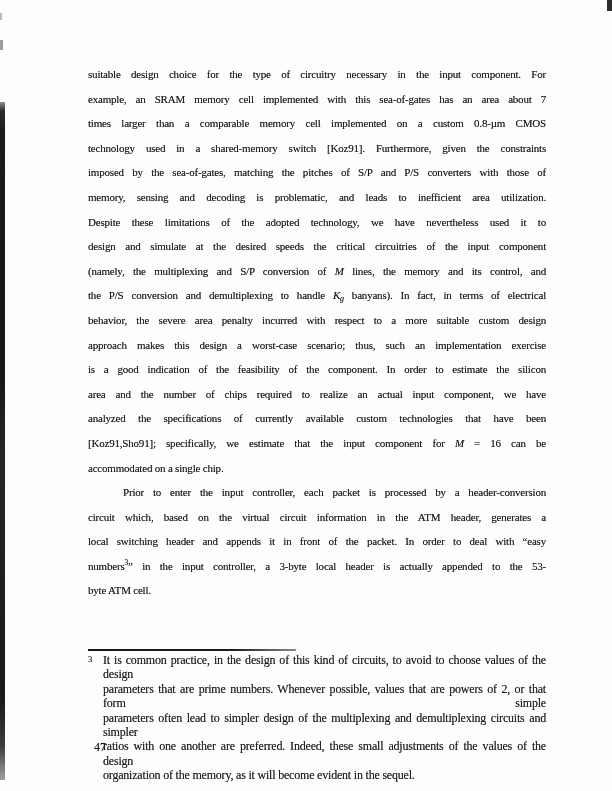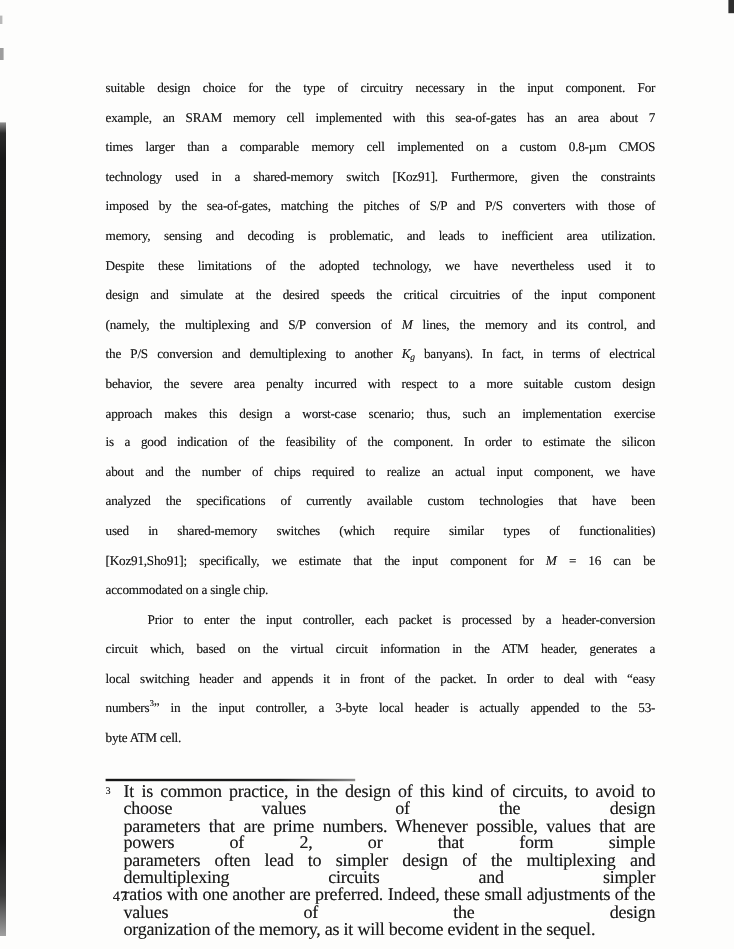--- a/index.html
+++ b/index.html
@@ -49,21 +49,21 @@
     background:linear-gradient(to right,#161616 0%,#1d1d1d 70%,#8a8a8a 100%);
   }
   .footnote{position:absolute;left:88px;top:653px;width:458px;}
   .fn-marker{
     position:absolute;left:0;top:1px;
     font-size:8.5px;letter-spacing:0;
     text-shadow:0 0 0.3px rgba(20,20,20,0.5);
   }
   .fn-text{
     margin-left:15px;width:443px;
-    font-size:15px;line-height:14.4px;letter-spacing:-0.2px;
+    font-size:12px;line-height:14.4px;letter-spacing:-0.2px;
     text-shadow:0 0 0.3px rgba(20,20,20,0.5);
   }
   
   .page-number{
     position:absolute;left:94px;top:740px;width:458px;
     text-align:left;font-size:12px;
     text-shadow:0 0 0.4px rgba(20,20,20,0.5);
   }
 </style>
 </head>
@@ -80,27 +80,26 @@
     <div class="paragraph">
         <div class="line"><span>suitable design choice for the type of circuitry necessary in the input component. For</span></div>
         <div class="line"><span>example, an SRAM memory cell implemented with this sea-of-gates has an area about 7</span></div>
         <div class="line"><span>times larger than a comparable memory cell implemented on a custom 0.8-µm CMOS</span></div>
         <div class="line"><span>technology used in a shared-memory switch [Koz91]. Furthermore, given the constraints</span></div>
         <div class="line"><span>imposed by the sea-of-gates, matching the pitches of S/P and P/S converters with those of</span></div>
         <div class="line"><span>memory, sensing and decoding is problematic, and leads to inefficient area utilization.</span></div>
         <div class="line"><span>Despite these limitations of the adopted technology, we have nevertheless used it to</span></div>
         <div class="line"><span>design and simulate at the desired speeds the critical circuitries of the input component</span></div>
         <div class="line"><span>(namely, the multiplexing and S/P conversion of </span><span class="seg-it">M</span><span> lines, the memory and its control, and</span></div>
-        <div class="line"><span>the P/S conversion and demultiplexing to another </span><span class="seg-it">K</span><span class="seg-it-sub">g</span><span> banyans). In fact, in terms of electrical</span></div>
+        <div class="line"><span>the P/S conversion and demultiplexing to handle </span><span class="seg-it">K</span><span class="seg-it-sub">g</span><span> banyans). In fact, in terms of electrical</span></div>
         <div class="line"><span>behavior, the severe area penalty incurred with respect to a more suitable custom design</span></div>
         <div class="line"><span>approach makes this design a worst-case scenario; thus, such an implementation exercise</span></div>
         <div class="line"><span>is a good indication of the feasibility of the component. In order to estimate the silicon</span></div>
-        <div class="line"><span>about and the number of chips required to realize an actual input component, we have</span></div>
+        <div class="line"><span>area and the number of chips required to realize an actual input component, we have</span></div>
         <div class="line"><span>analyzed the specifications of currently available custom technologies that have been</span></div>
-        <div class="line"><span>used in shared-memory switches (which require similar types of functionalities)</span></div>
         <div class="line"><span>[Koz91,Sho91]; specifically, we estimate that the input component for </span><span class="seg-it">M</span><span> = 16 can be</span></div>
         <div class="line last"><span>accommodated on a single chip.</span></div>
       </div>
     <div class="paragraph">
         <div class="line indent"><span>Prior to enter the input controller, each packet is processed by a header-conversion</span></div>
         <div class="line"><span>circuit which, based on the virtual circuit information in the ATM header, generates a</span></div>
         <div class="line"><span>local switching header and appends it in front of the packet. In order to deal with “easy</span></div>
         <div class="line"><span>numbers</span><span class="seg-sup">3</span><span>” in the input controller, a 3-byte local header is actually appended to the 53-</span></div>
         <div class="line last"><span>byte ATM cell.</span></div>
       </div>

